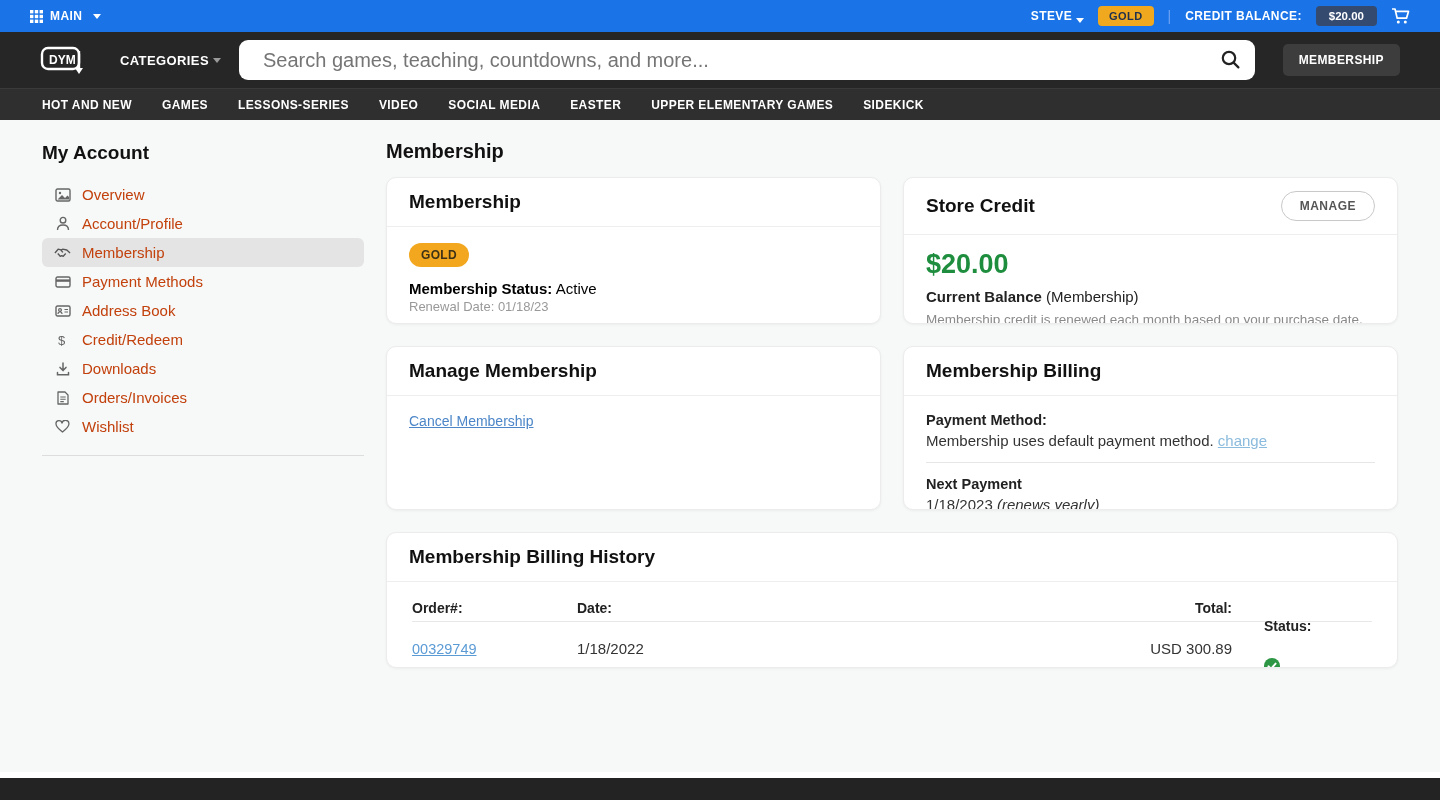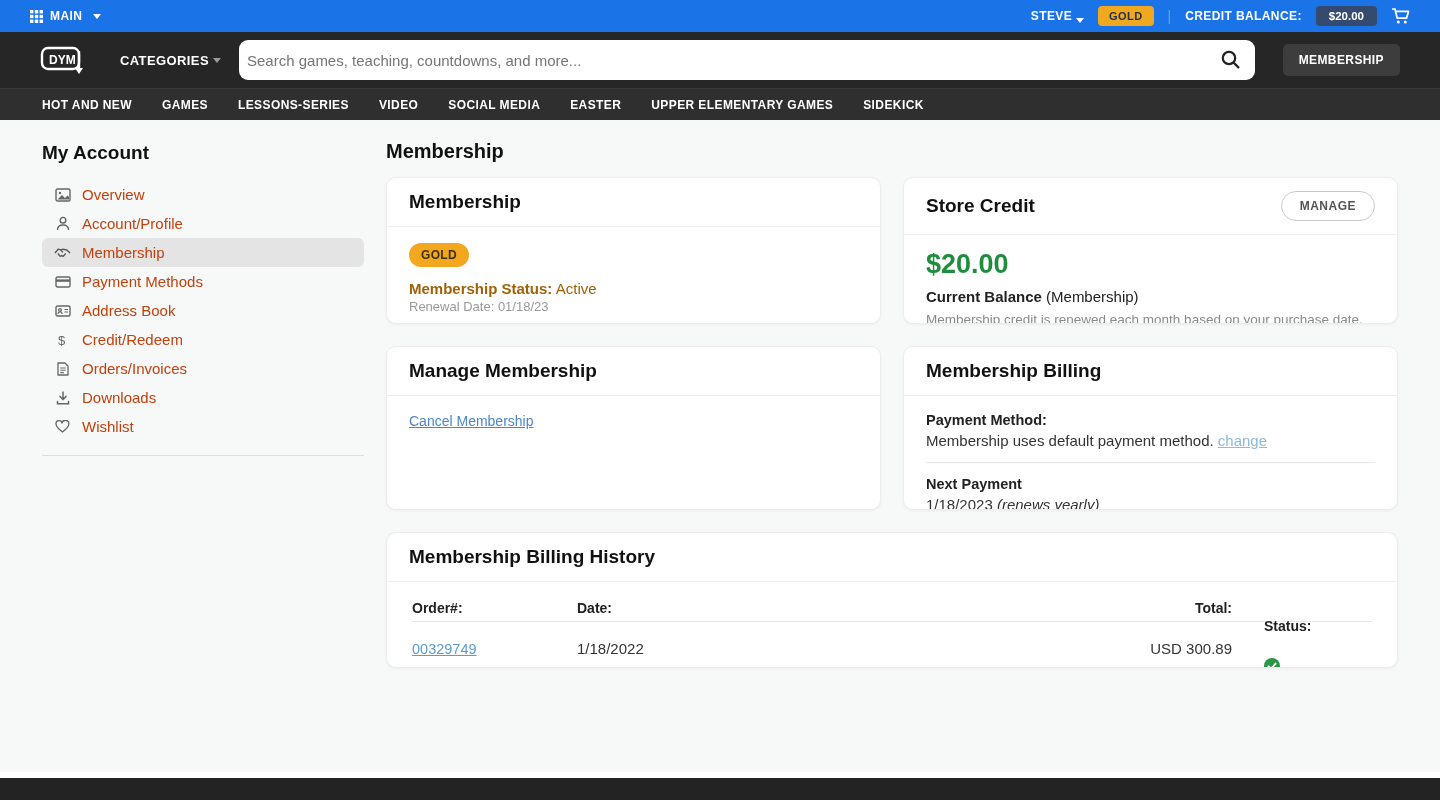--- a/index.html
+++ b/index.html
@@ -17,21 +17,21 @@
   .tb-sep { color: #6ea4f2; font-size: 14px; }
   .credit-pill { background: #354a6f; color: #fff; font-size: 11.5px; font-weight: bold; padding: 4px 13px; border-radius: 4px; }
   .cart-btn { display: flex; align-items: center; cursor: pointer; }
 
   
   .header { height: 56px; background: #262626; display: flex; align-items: center; padding: 0 40px; }
   .logo { margin-right: 32px; cursor: pointer; display: flex; align-items: center; }
   .categories { display: flex; align-items: center; color: #fff; font-size: 13px; font-weight: bold; letter-spacing: .4px; margin-right: 18px; cursor: pointer; }
   .categories .caret { border-top-color: #9a9a9a; }
   .searchwrap { position: relative; width: 1060px; height: 40px; }
-  .searchwrap input { width: 100%; height: 100%; border: none; border-radius: 9px; padding: 0 46px 0 8px; font-size: 15px; font-family: "Liberation Sans", sans-serif; color: #0c4a6e; outline: none; }
+  .searchwrap input { width: 100%; height: 100%; border: none; border-radius: 9px; padding: 0 46px 0 24px; font-size: 20px; font-family: "Liberation Sans", sans-serif; color: #0c4a6e; outline: none; }
   .searchwrap input::placeholder { color: #757575; }
   .search-ic { position: absolute; right: 14px; top: 9px; cursor: pointer; }
   .membership-btn { margin-left: 28px; background: #3d3d3d; color: #fff; border: none; border-radius: 5px; font-size: 12px; font-weight: bold; letter-spacing: .4px; padding: 9px 16px; font-family: "Liberation Sans", sans-serif; cursor: pointer; }
 
   
   .nav { height: 32px; background: #2f2f2f; display: flex; align-items: center; padding: 0 42px; gap: 30px; border-top: 1px solid #3a3a3a; }
   .nav a { color: #fff; font-size: 12px; font-weight: bold; letter-spacing: .4px; text-decoration: none; white-space: nowrap; cursor: pointer; }
 
   
   .page { display: flex; padding: 20px 42px 0 42px; height: 652px; }
@@ -47,21 +47,21 @@
 
   .card-row { display: grid; grid-template-columns: 1fr 1fr; gap: 22px; margin-bottom: 22px; }
   .card { background: #fff; border: 1px solid #ececec; border-radius: 10px; box-shadow: 0 1px 3px rgba(0,0,0,.05); overflow: hidden; }
   .card-h { display: flex; align-items: center; justify-content: space-between; padding: 13px 22px; border-bottom: 1px solid #eee; }
   .card-h .t { font-size: 19px; font-weight: bold; color: #111; }
   .card-b { padding: 16px 22px 20px; }
   .row1 .card { height: 147px; }
   .row2 .card { height: 164px; }
 
   .gold-badge { display: inline-block; background: #f2a71f; color: #3d3116; font-size: 12px; font-weight: bold; letter-spacing: .3px; padding: 5px 12px; border-radius: 12px; margin-bottom: 13px; }
-  .status-line { font-size: 15px; color: #a16207; }
+  .status-line { font-size: 15px; color: #000000; }
   .status-line b { font-weight: bold; }
   .renewal { font-size: 13px; color: #999; margin-top: 2px; }
 
   .manage-btn { border: 1px solid #c9c9c9; background: #fff; color: #555; font-size: 12px; font-weight: bold; letter-spacing: .5px; padding: 7px 18px; border-radius: 15px; font-family: "Liberation Sans", sans-serif; cursor: pointer; }
   .amount { font-size: 27px; font-weight: bold; color: #1e8e3e; line-height: 1; margin-bottom: 10px; }
   .balance-line { font-size: 15px; color: #222; margin-bottom: 5px; }
   .credit-desc { font-size: 13.5px; color: #8a8a8a; line-height: 1.45; max-width: 462px; }
 
   a.blue-link { color: #4c86c8; font-size: 14px; text-decoration: underline; cursor: pointer; }
   a.lite-link { color: #8bbbdd; text-decoration: underline; cursor: pointer; }
@@ -227,36 +227,36 @@
       <span class="ic">
           <svg width="10" height="15" viewBox="0 0 10 15">
             <text x="0" y="12.5" font-family="Liberation Sans, sans-serif" font-size="13" fill="#666">$</text>
           </svg>
         </span>
       <span>Credit/Redeem</span>
     </div>
 
     <div class="side-item">
       <span class="ic">
+          <svg width="14" height="14" viewBox="0 0 14 14">
+            <path d="M7 1 v7 M4 5.4 L7 8.6 L10 5.4" fill="none" stroke="#666" stroke-width="1.5" stroke-linecap="round" stroke-linejoin="round"></path>
+            <path d="M1.5 10.5 v2.3 h11 v-2.3" fill="none" stroke="#666" stroke-width="1.5" stroke-linecap="round"></path>
+          </svg>
+        </span>
+      <span>Downloads</span>
+    </div>
+
+    <div class="side-item">
+      <span class="ic">
           <svg width="12" height="14" viewBox="0 0 12 14">
             <path d="M1 1 h7 l3 3 v9 H1 z" fill="none" stroke="#666" stroke-width="1.3" stroke-linejoin="round"></path>
             <path d="M3.3 6 h5.4 M3.3 8.3 h5.4 M3.3 10.6 h3.5" stroke="#666" stroke-width="1.1"></path>
           </svg>
         </span>
       <span>Orders/Invoices</span>
-    </div>
-
-    <div class="side-item">
-      <span class="ic">
-          <svg width="14" height="14" viewBox="0 0 14 14">
-            <path d="M7 1 v7 M4 5.4 L7 8.6 L10 5.4" fill="none" stroke="#666" stroke-width="1.5" stroke-linecap="round" stroke-linejoin="round"></path>
-            <path d="M1.5 10.5 v2.3 h11 v-2.3" fill="none" stroke="#666" stroke-width="1.5" stroke-linecap="round"></path>
-          </svg>
-        </span>
-      <span>Downloads</span>
     </div>
 
     <div class="side-item">
       <span class="ic">
           <svg width="15" height="13" viewBox="0 0 15 13">
             <path d="M7.5 12 C3 8.5 1 6.3 1 4 a3 3 0 0 1 6-.6 A3 3 0 0 1 13.9 4 c0 2.3-2 4.5-6.4 8z" fill="none" stroke="#666" stroke-width="1.3"></path>
           </svg>
         </span>
       <span>Wishlist</span>
     </div>

